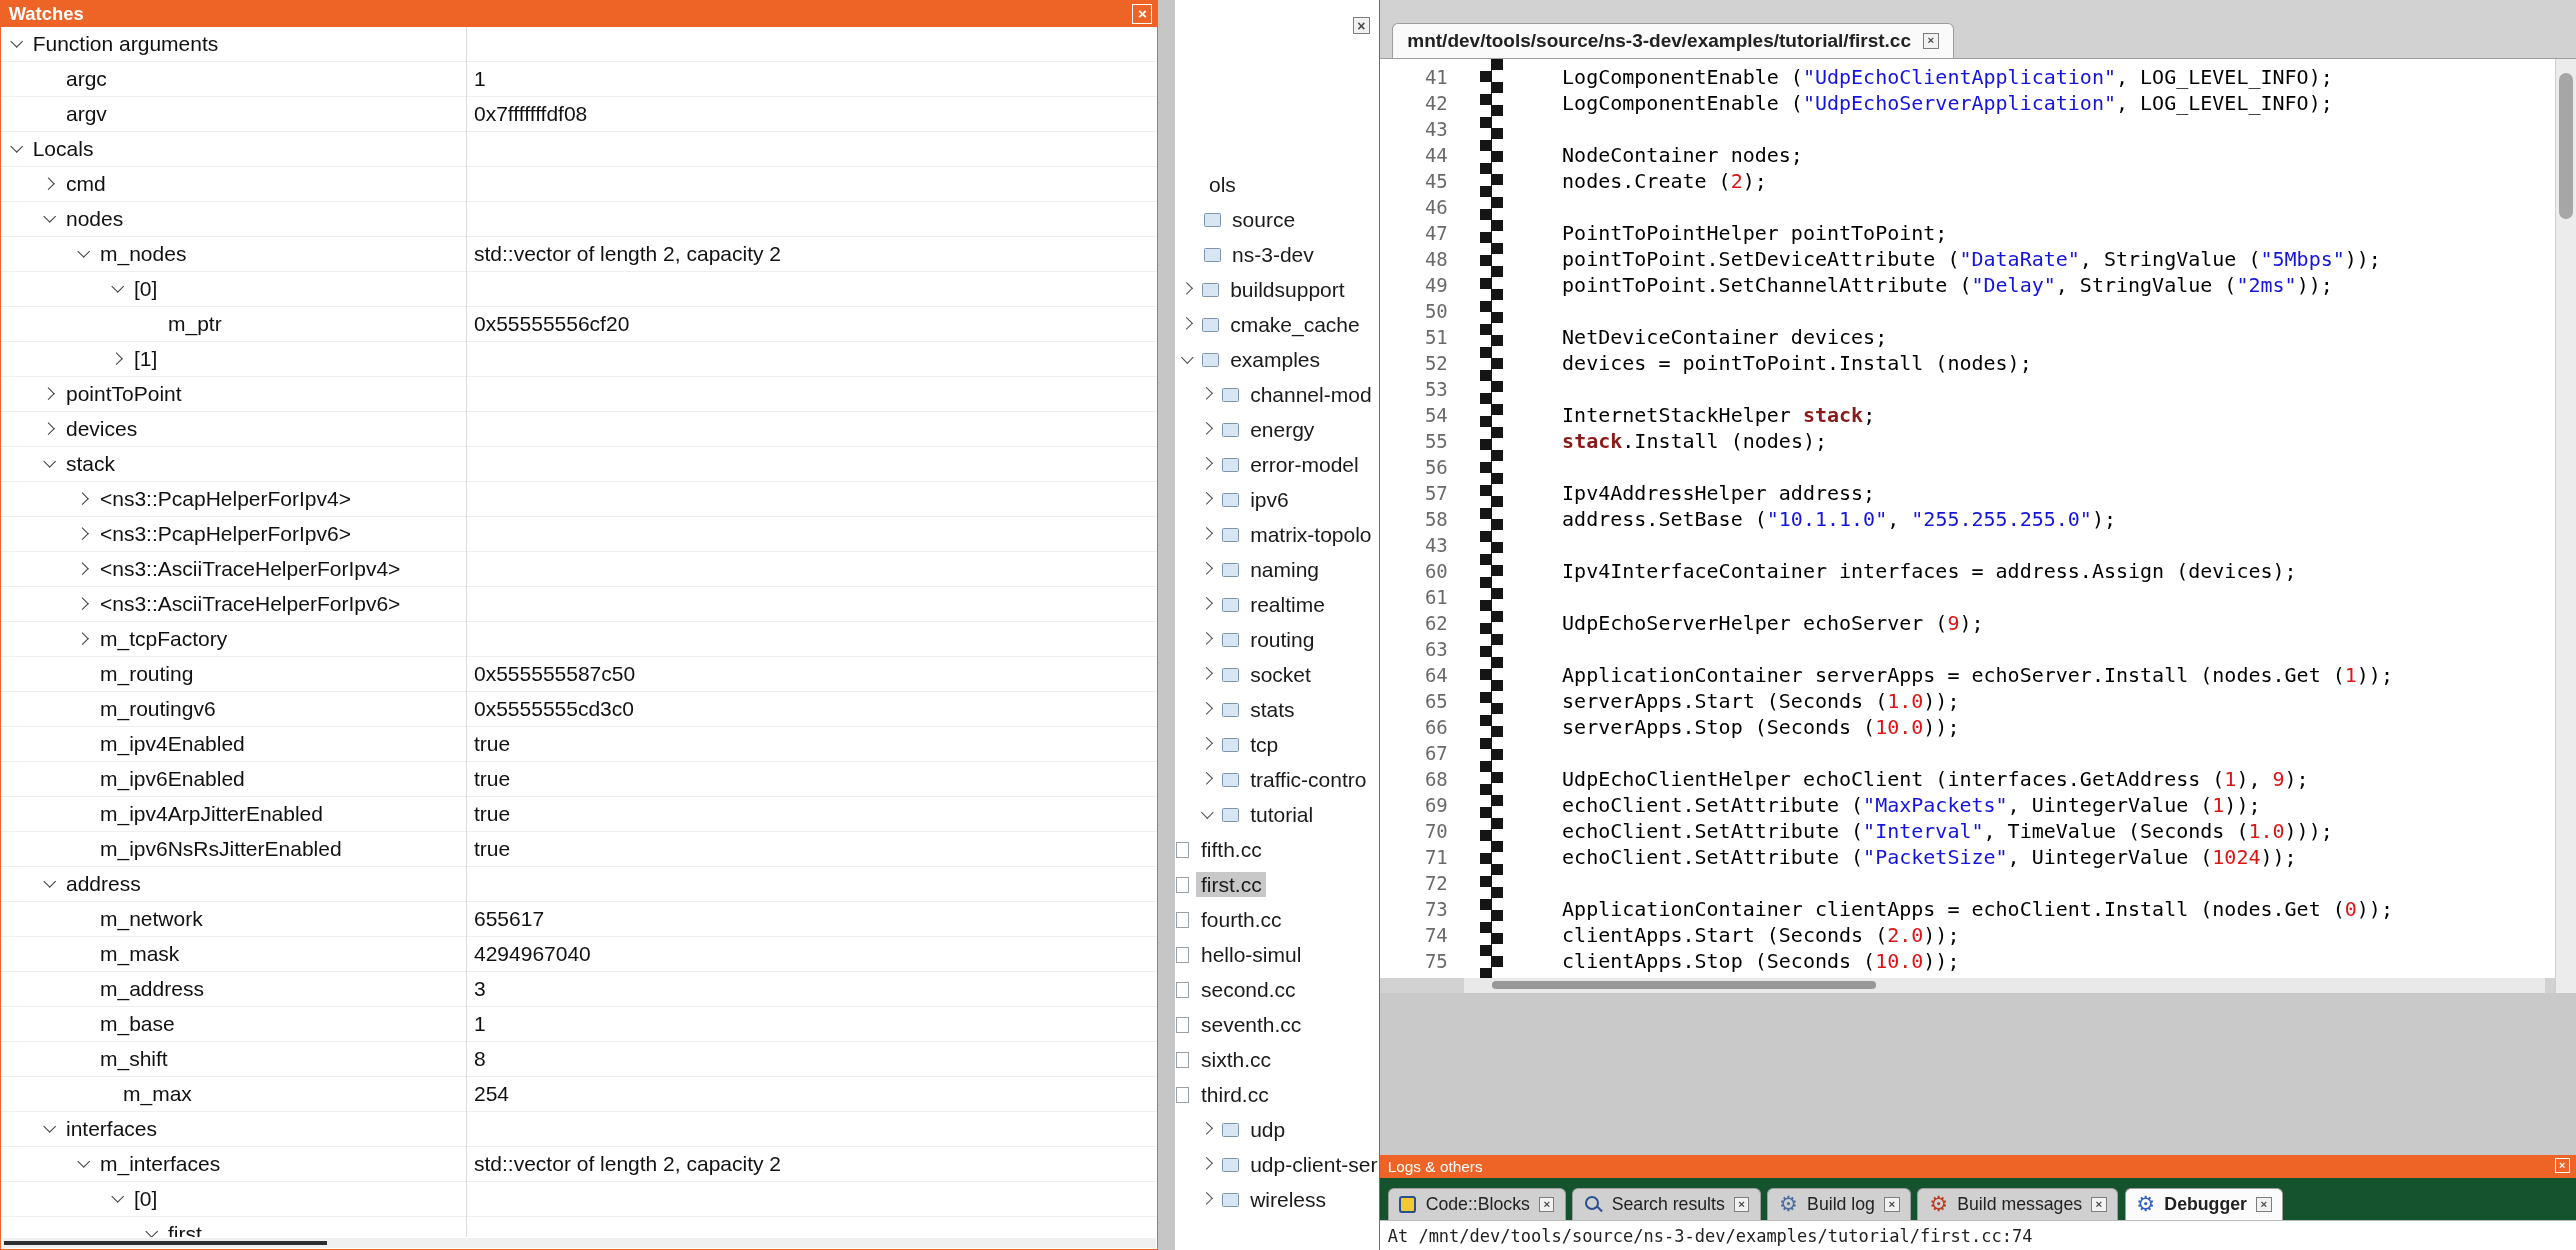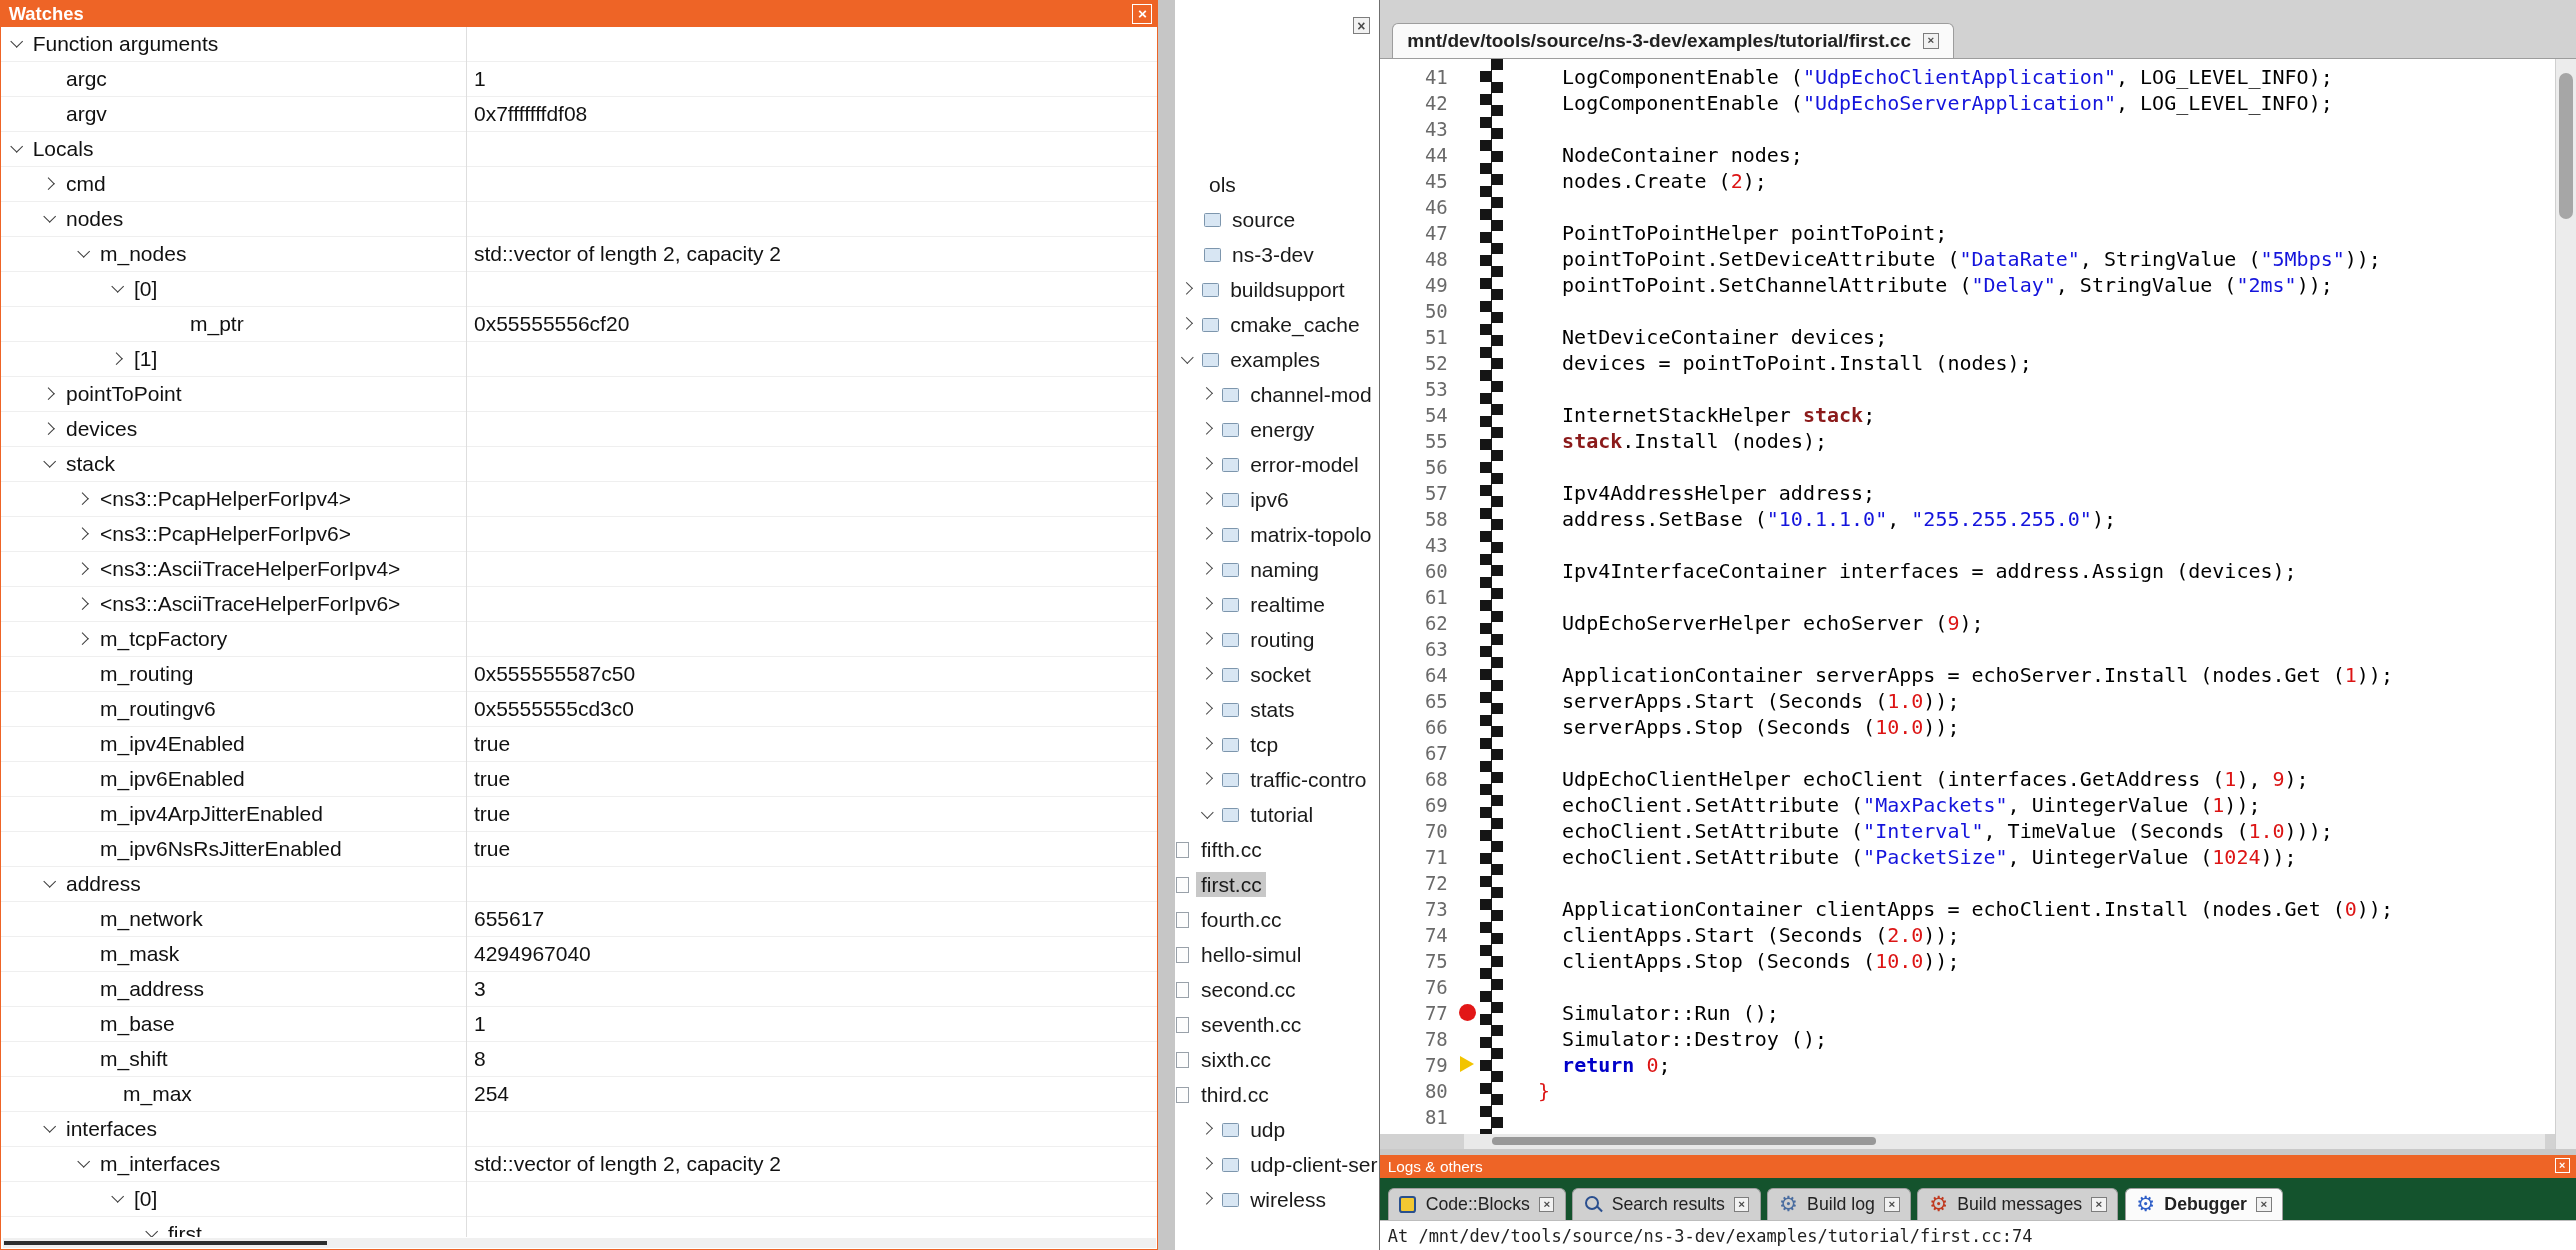--- a/index.html
+++ b/index.html
@@ -51,21 +51,21 @@
   .chev.d::before{content:"";position:absolute;left:2.3px;top:1.5px;width:7.7px;height:7.7px;
     border-right:1.5px solid #4a4a4a;border-bottom:1.5px solid #4a4a4a;transform:rotate(45deg);}
   .chev.r::before{content:"";position:absolute;left:1.5px;top:2.3px;width:7.7px;height:7.7px;
     border-right:1.5px solid #4a4a4a;border-bottom:1.5px solid #4a4a4a;transform:rotate(-45deg);}
   .icon-folder{width:17px;height:14px;border:1.5px solid #7d96ad;background:#d8e6f3;margin-right:6.1px;border-radius:1.5px;flex:none;box-sizing:border-box;}
   .icon-file{width:13px;height:16px;border:1.5px solid #99a1a9;background:#fdfdfd;margin-right:7px;flex:none;box-sizing:border-box;}
   .tlabel{padding:0.8px 4.6px;}
   .tree-row.sel .tlabel{background:#c8c8c8;}
 
   
-  .editor-panel{position:absolute;left:1380px;top:0;width:1196px;height:1149px;background:#d2d2d2;}
+  .editor-panel{position:absolute;left:1380px;top:0;width:1196px;height:993px;background:#d2d2d2;}
   .tabbar{position:absolute;left:0;right:0;top:0;height:59px;background:#d2d2d2;
     border-bottom:0.8px solid #9d9d9d;display:flex;align-items:flex-end;box-sizing:border-box;}
   .tab{display:flex;align-items:center;gap:12.3px;background:#fafafa;border:0.8px solid #9d9d9d;border-bottom:none;
     border-radius:6.1px 6.1px 0 0;margin-left:12.3px;padding:0 14px;font-size:19px;font-weight:bold;color:#222;height:34px;}
   .editor-area{position:absolute;left:0;top:59px;right:21.5px;bottom:15.4px;background:#ffffff;overflow:hidden;}
   .checker-col{position:absolute;left:100px;top:0;bottom:0;width:23px;
     background-image:conic-gradient(#151515 0 25%, #ffffff 0 50%, #151515 0 75%, #ffffff 0);
     background-size:23px 23px;}
   .code-lines{position:absolute;left:0;top:4.6px;right:0;}
   .code-line{display:flex;height:26px;line-height:26px;font-family:"DejaVu Sans Mono",monospace;font-size:20px;}
@@ -166,21 +166,21 @@
         <div class="watch-value">std::vector of length 2, capacity 2</div>
       </div>
       <div class="watch-row">
         <div class="watch-name" style="padding-left: 109px;">
           <span class="exp d"></span>
           <span class="wname">[0]</span>
         </div>
         <div class="watch-value"></div>
       </div>
       <div class="watch-row">
-        <div class="watch-name" style="padding-left: 143px; gap: 22px;">
+        <div class="watch-name" style="padding-left: 143px;">
           <span class="exp"></span>
           <span class="wname">m_ptr</span>
         </div>
         <div class="watch-value">0x55555556cf20</div>
       </div>
       <div class="watch-row">
         <div class="watch-name" style="padding-left: 109px;">
           <span class="exp r"></span>
           <span class="wname">[1]</span>
         </div>

